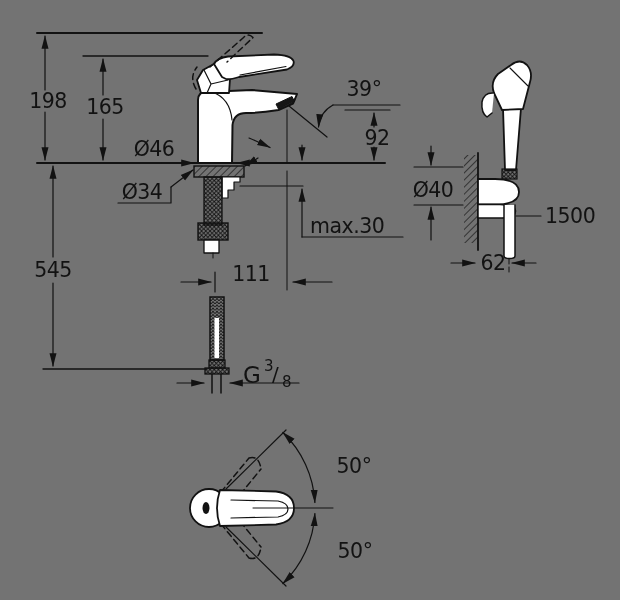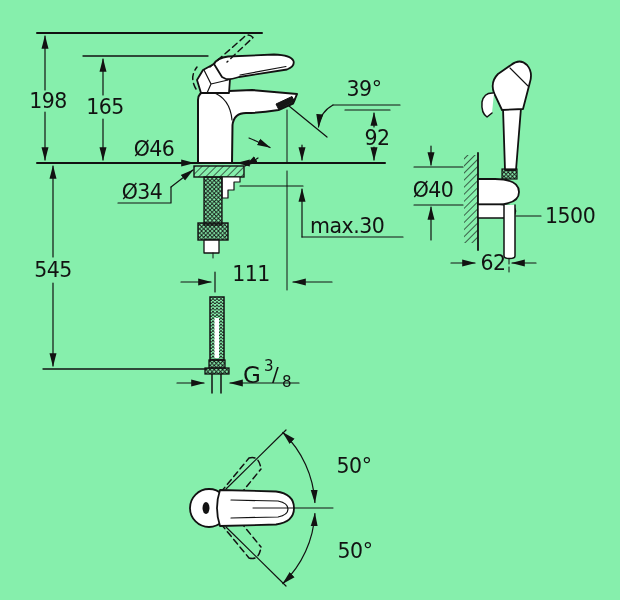--- a/index.html
+++ b/index.html
@@ -1,16 +1,16 @@
 <!DOCTYPE html>
 <html><head>
 <meta charset="utf-8">
 <style>
   html,body{margin:0;padding:0;background:#ffffff;}
-  .stage{position:relative;width:620px;height:600px;background:#86efac;overflow:hidden;}
+  .stage{position:relative;width:620px;height:600px;background:#737373;overflow:hidden;}
   svg{display:block;}
   text{font-family:"DejaVu Sans","Liberation Sans",sans-serif;fill:#121212;}
   .dim{font-size:20.5px;letter-spacing:-0.5px;}
   .dimsm{font-size:15px;}
   .gbig{font-size:23px;}
   .slash{font-size:20px;}
   .ol{stroke:#121212;fill:none;stroke-linecap:round;stroke-linejoin:round;}
   .w2{stroke-width:2;} .w18{stroke-width:1.8;} .w15{stroke-width:1.5;}
   .w13{stroke-width:1.3;} .w12{stroke-width:1.2;} .w11{stroke-width:1.1;} .w1{stroke-width:1;}
   .fw{fill:#ffffff;}

